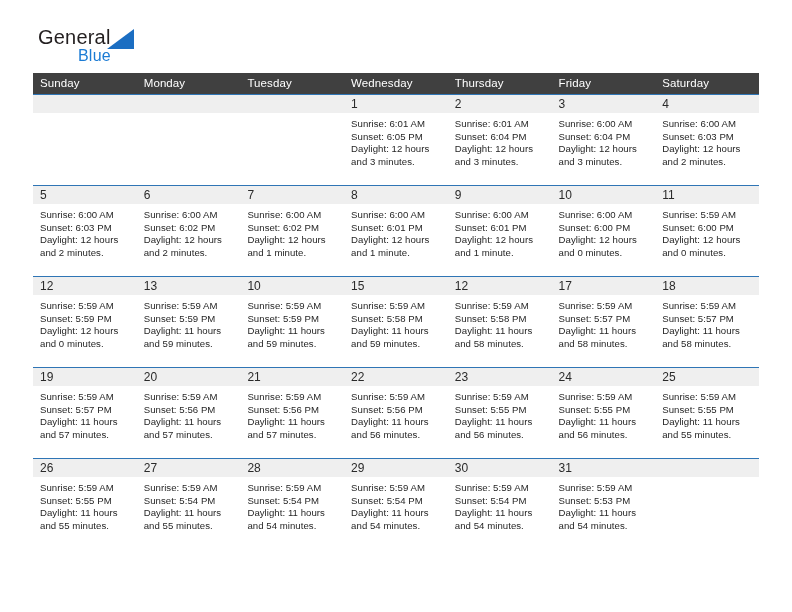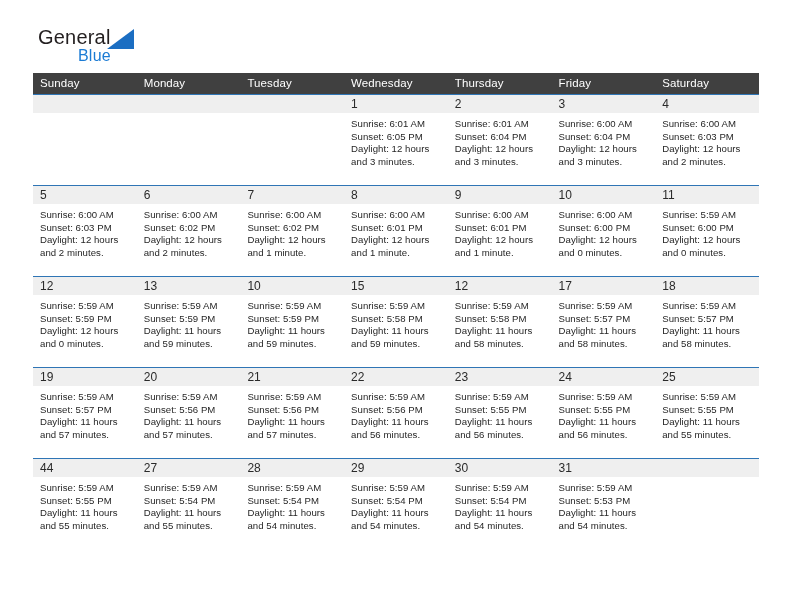--- a/index.html
+++ b/index.html
@@ -374,21 +374,21 @@
             <div class="daynum">25</div>
             <div class="cell-body">
               <div>Sunrise: 5:59 AM</div>
               <div>Sunset: 5:55 PM</div>
               <div class="daylight">Daylight: 11 hours and 55 minutes.</div>
             </div>
           </td>
         </tr>
         <tr>
           <td>
-            <div class="daynum">44</div>
+            <div class="daynum">26</div>
             <div class="cell-body">
               <div>Sunrise: 5:59 AM</div>
               <div>Sunset: 5:55 PM</div>
               <div class="daylight">Daylight: 11 hours and 55 minutes.</div>
             </div>
           </td>
           <td>
             <div class="daynum">27</div>
             <div class="cell-body">
               <div>Sunrise: 5:59 AM</div>

